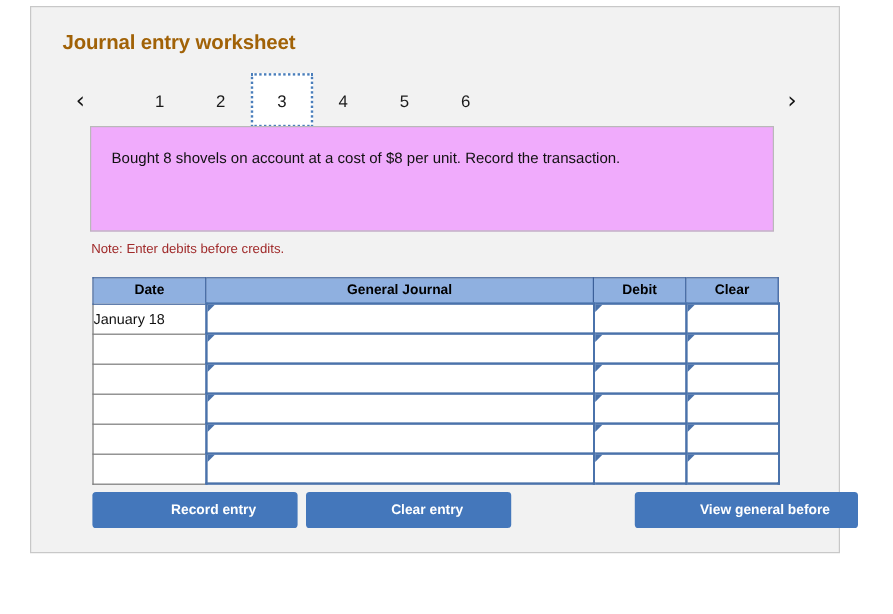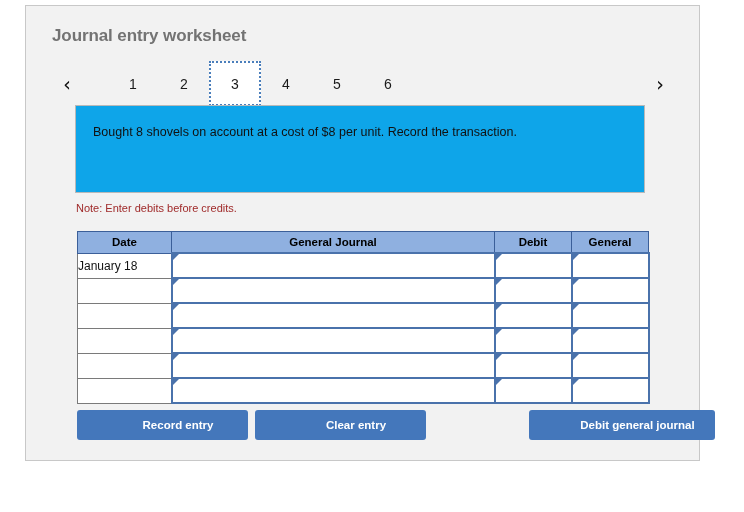--- a/index.html
+++ b/index.html
@@ -22,21 +22,21 @@
     border: 1px solid #c8c8c8;
     box-sizing: border-box;
   }
 
   #title {
     position: absolute;
     left: 26px;
     top: 20px;
     font-size: 17px;
     font-weight: bold;
-    color: #737373;
+    color: #a16207;
     letter-spacing: -0.1px;
   }
 
   
   #tabstrip {
     position: absolute;
     left: 20px;
     top: 55px;
     width: 635px;
     height: 45px;
@@ -77,21 +77,21 @@
     border: 2px dotted #4a7ebb;
   }
 
   
   #promptbox {
     position: absolute;
     left: 49px;
     top: 99px;
     width: 570px;
     height: 88px;
-    background: #0ea5e9;
+    background: #f0abfc;
     border: 1px solid #b9b9b9;
     box-sizing: border-box;
   }
   #prompttext {
     position: absolute;
     left: 17px;
     top: 18px;
     right: 12px;
     font-size: 12.5px;
     color: #111111;
@@ -200,21 +200,21 @@
   </div>
 
   <div id="note">Note: Enter debits before credits.</div>
 
   <table id="jtable">
     <thead>
       <tr>
         <th class="col-date">Date</th>
         <th class="col-gj">General Journal</th>
         <th class="col-debit">Debit</th>
-        <th class="col-credit">General</th>
+        <th class="col-credit">Clear</th>
       </tr>
     </thead>
     <tbody>
       <tr>
         <td class="date-cell">January 18</td>
         <td class="input-cell"></td>
         <td class="input-cell"></td>
         <td class="input-cell"></td>
       </tr>
       <tr>
@@ -245,15 +245,15 @@
         <td class="date-cell"></td>
         <td class="input-cell"></td>
         <td class="input-cell"></td>
         <td class="input-cell"></td>
       </tr>
     </tbody>
   </table>
 
   <div class="btn" id="btn-record">Record entry</div>
   <div class="btn" id="btn-clear">Clear entry</div>
-  <div class="btn" id="btn-view">Debit general journal</div>
+  <div class="btn" id="btn-view">View general before</div>
 
 </div>
 
 </body></html>

